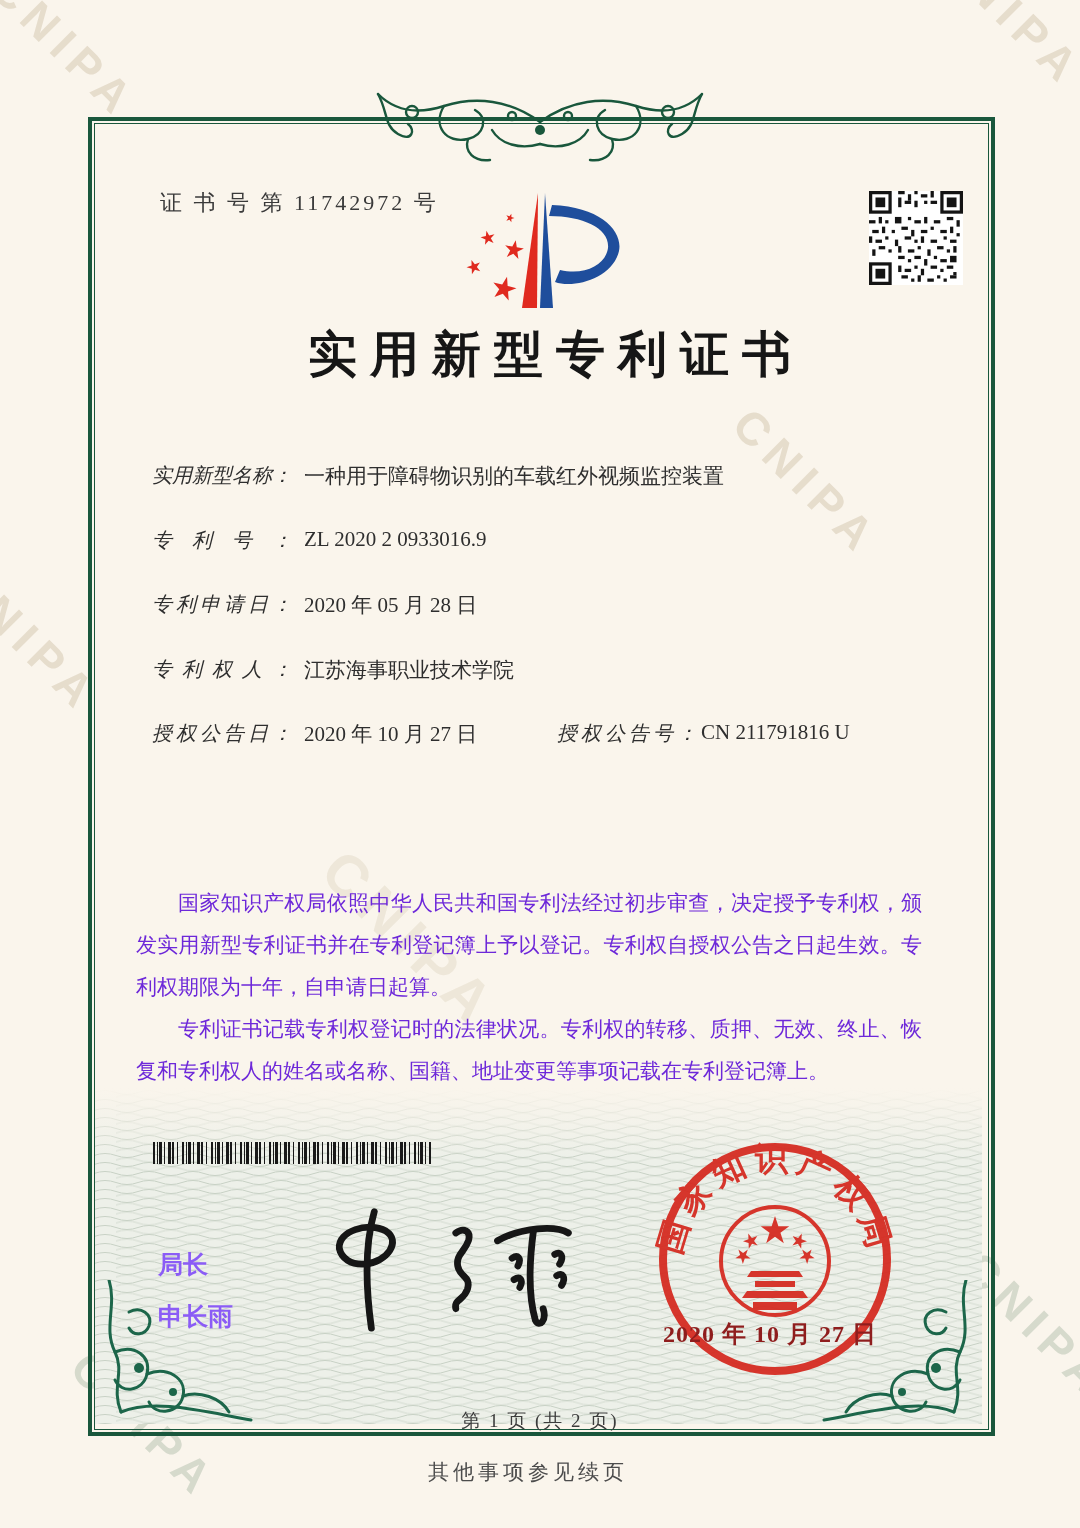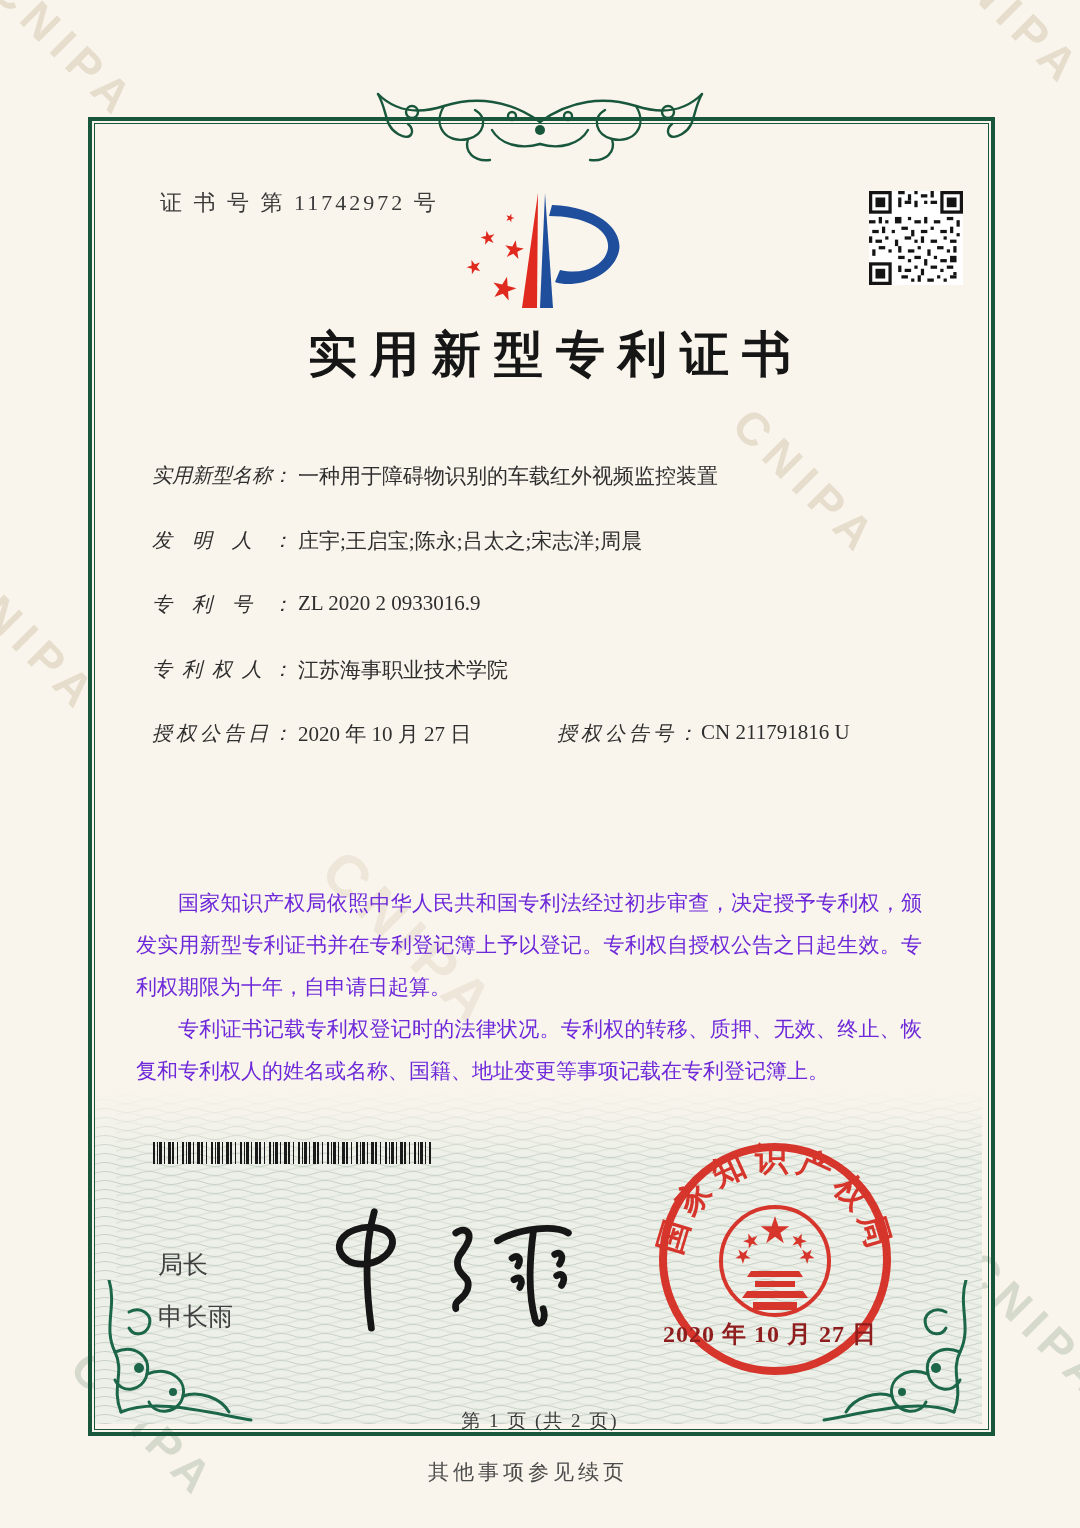--- a/index.html
+++ b/index.html
@@ -47,21 +47,21 @@
     margin:0;text-align:center;
     font-size:49px;font-weight:bold;letter-spacing:13px;color:#161616;
   }
   
   .fields{position:absolute;left:152px;top:462px;width:800px;z-index:3;color:#2e2e2e;}
   .frow{position:relative;height:64.5px;font-size:21px;}
   .flabel{
     display:inline-block;width:140px;vertical-align:top;
     font-size:20px;text-align:justify;text-align-last:justify;font-style:italic;
   }
-  .fvalue{margin-left:6px;font-family:Liberation Serif, serif;}
+  .fvalue{margin-left:12px;font-family:Liberation Serif, serif;}
   .grow{position:relative;font-size:21px;}
   .grow .l2{position:absolute;left:405px;top:0;}
   .grow .v2{position:absolute;left:549px;top:0;}
   
   .paras{
     position:absolute;left:136px;top:882px;width:786px;z-index:3;
     font-size:21px;line-height:42px;color:#6d28d9;text-align:justify;
   }
   .paras p{margin:0;text-indent:2em;}
   
@@ -72,21 +72,21 @@
       #191919 4px 5px,rgba(0,0,0,0) 5px 6px,
       #191919 6px 9px,rgba(0,0,0,0) 9px 11px,
       #191919 11px 12px,rgba(0,0,0,0) 12px 15px,
       #191919 15px 18px,rgba(0,0,0,0) 18px 19px,
       #191919 19px 21px,rgba(0,0,0,0) 21px 24px,
       #191919 24px 25px,rgba(0,0,0,0) 25px 29px);
   }
   .comm{
     position:absolute;left:158px;top:1238px;z-index:3;
     font-family:"Liberation Sans","DejaVu Sans",sans-serif;
-    font-size:25px;font-weight:normal;color:#404040;line-height:52px;
+    font-size:25px;font-weight:bold;color:#8b5cf6;line-height:52px;
   }
   .sig{position:absolute;left:318px;top:1198px;z-index:4;}
   .seal{position:absolute;left:655px;top:1139px;z-index:4;opacity:.93;}
   .seal-date{
     position:absolute;left:660px;top:1318px;width:220px;z-index:5;
     text-align:center;font-size:24px;font-weight:600;letter-spacing:1px;color:#8f1d1d;
   }
   .page-info{
     position:absolute;left:0;top:1392px;width:1080px;z-index:3;
     text-align:center;font-size:19px;letter-spacing:2px;color:#3c3c3c;margin-top:16px;
@@ -274,24 +274,24 @@
     </g>
   </svg>
 
   <h1 class="title">实用新型专利证书</h1>
 
   <div class="fields">
     <div class="frow">
       <span class="flabel">实用新型名称：</span><span class="fvalue">一种用于障碍物识别的车载红外视频监控装置</span>
     </div>
     <div class="frow">
-      <span class="flabel">发明人：</span><span class="fvalue">庄宇;王启宝;陈永;吕太之;宋志洋;周晨</span>
+      <span class="flabel">专利号：</span><span class="fvalue">ZL 2020 2 0933016.9</span>
     </div>
     <div class="frow">
-      <span class="flabel">专利号：</span><span class="fvalue">ZL 2020 2 0933016.9</span>
+      <span class="flabel">专利申请日：</span><span class="fvalue">2020 年 05 月 28 日</span>
     </div>
     <div class="frow">
       <span class="flabel">专利权人：</span><span class="fvalue">江苏海事职业技术学院</span>
     </div>
     <div class="grow">
       <span class="flabel">授权公告日：</span><span class="fvalue">2020 年 10 月 27 日</span>
       <span class="l2 flabel">授权公告号：</span>
       <span class="v2">CN 211791816 U</span>
     </div>
   </div>

